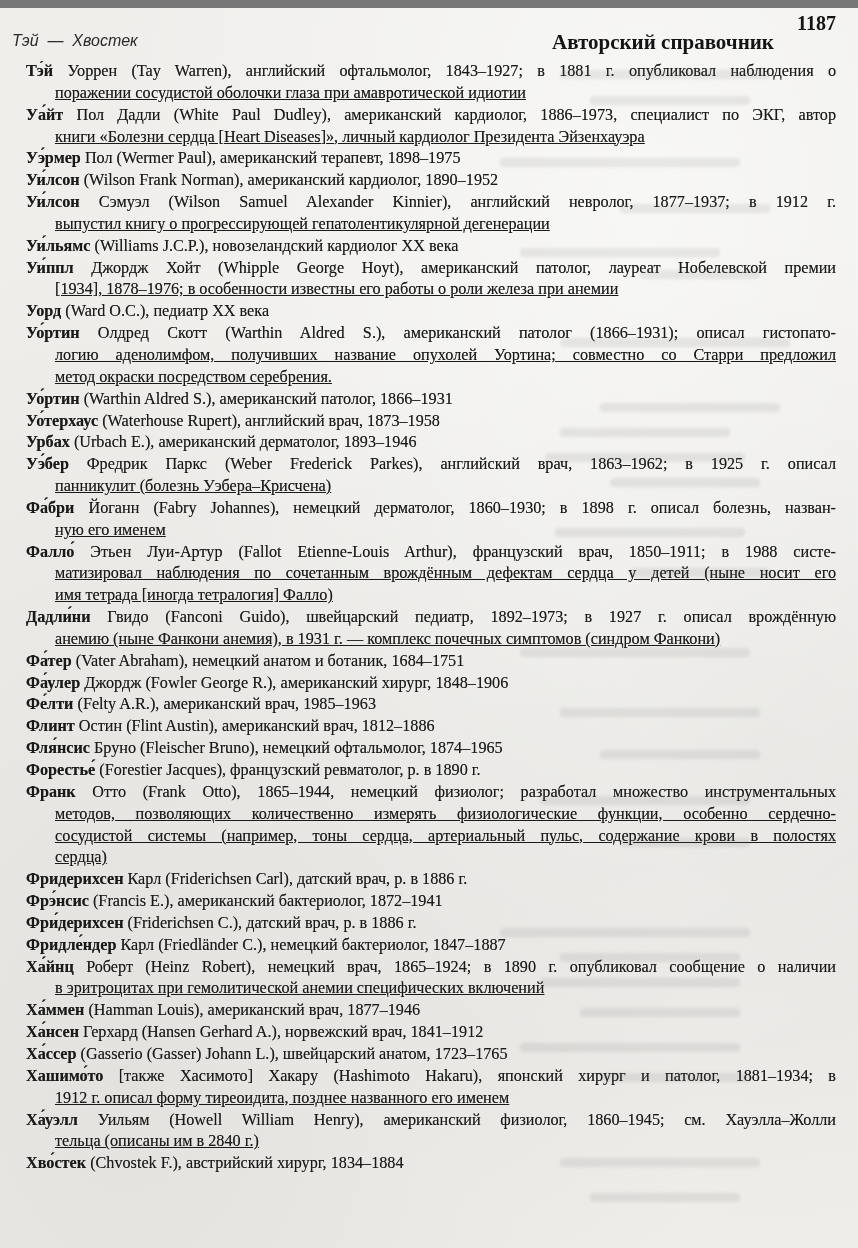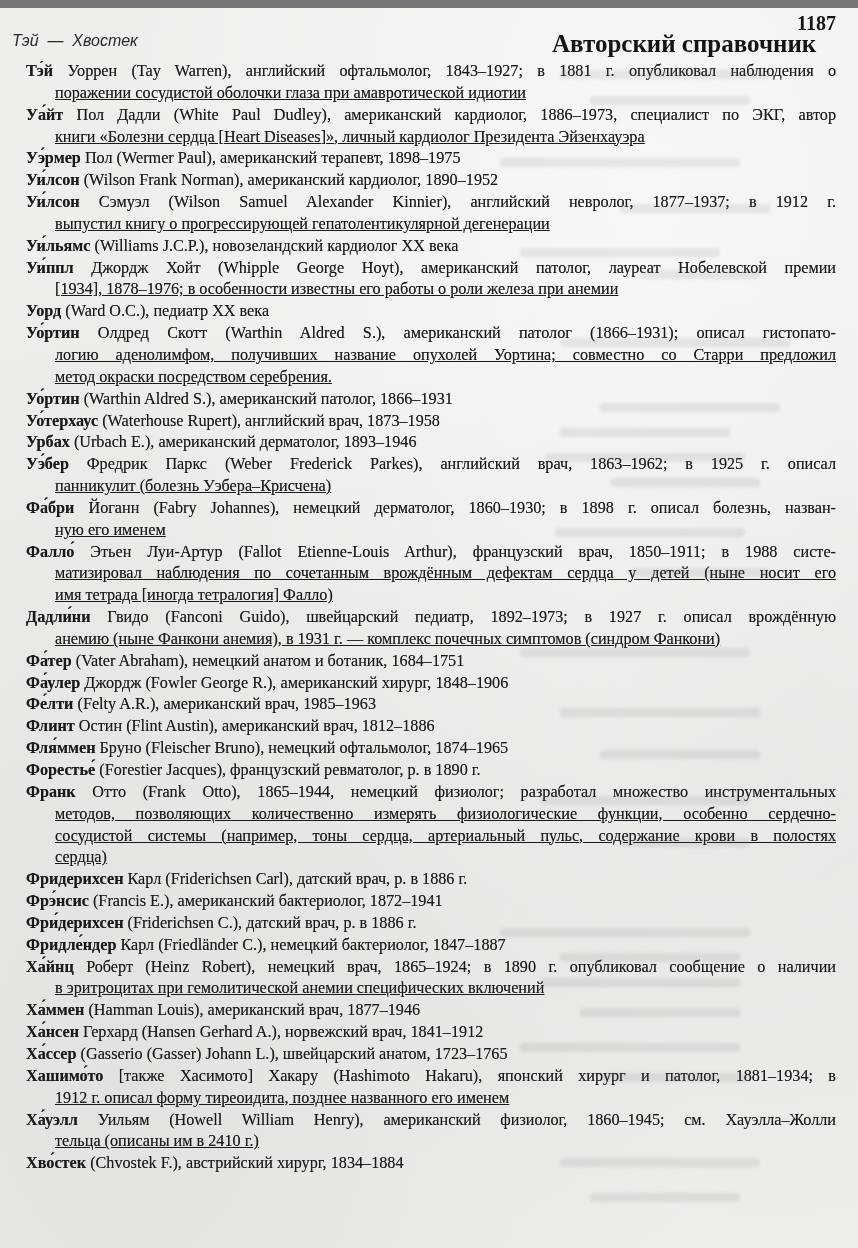--- a/index.html
+++ b/index.html
@@ -18,21 +18,21 @@
   }
   
   .rh-left {
     position:absolute; left:12px; top:24px;
     font-family:"Liberation Sans", sans-serif;
     font-style:italic; font-size:16px; color:#2a2a2a;
     white-space:pre;
   }
   .rh-center {
     position:absolute; left:552px; top:22px;
-    font-size:25px; font-weight:bold; color:#141414;
+    font-size:21px; font-weight:bold; color:#141414;
   }
   .rh-right {
     position:absolute; right:22px; top:4px;
     font-size:20px; font-weight:bold; color:#141414;
   }
   
   .entries {
     position:absolute; top:53px; left:26px; width:810px; height:1175px;
     overflow:hidden;
     font-size:16.2px; line-height:21.85px;
@@ -125,21 +125,21 @@
       <p class="entry">
         <span class="ln first last"><b class="headword">Фа́улер</b> Джордж (Fowler George R.), американский хирург, 1848–1906</span>
       </p>
       <p class="entry">
         <span class="ln first last"><b class="headword">Фе́лти</b> (Felty A.R.), американский врач, 1985–1963</span>
       </p>
       <p class="entry">
         <span class="ln first last"><b class="headword">Флинт</b> Остин (Flint Austin), американский врач, 1812–1886</span>
       </p>
       <p class="entry">
-        <span class="ln first last"><b class="headword">Фля́ммен</b> Бруно (Fleischer Bruno), немецкий офтальмолог, 1874–1965</span>
+        <span class="ln first last"><b class="headword">Фля́нсис</b> Бруно (Fleischer Bruno), немецкий офтальмолог, 1874–1965</span>
       </p>
       <p class="entry">
         <span class="ln first last"><b class="headword">Форестье́</b> (Forestier Jacques), французский ревматолог, р. в 1890 г.</span>
       </p>
       <p class="entry">
         <span class="ln first"><b class="headword">Франк</b> Отто (Frank Otto), 1865–1944, немецкий физиолог; разработал множество инструментальных</span>
         <span class="ln">методов, позволяющих количественно измерять физиологические функции, особенно сердечно-</span>
         <span class="ln">сосудистой системы (например, тоны сердца, артериальный пульс, содержание крови в полостях</span>
         <span class="ln last">сердца)</span>
       </p>
@@ -167,21 +167,21 @@
       </p>
       <p class="entry">
         <span class="ln first last"><b class="headword">Ха́ссер</b> (Gasserio (Gasser) Johann L.), швейцарский анатом, 1723–1765</span>
       </p>
       <p class="entry">
         <span class="ln first"><b class="headword">Хашимо́то</b> [также Хасимото] Хакару (Hashimoto Hakaru), японский хирург и патолог, 1881–1934; в</span>
         <span class="ln last">1912 г. описал форму тиреоидита, позднее названного его именем</span>
       </p>
       <p class="entry">
         <span class="ln first"><b class="headword">Ха́уэлл</b> Уильям (Howell William Henry), американский физиолог, 1860–1945; см. Хауэлла–Жолли</span>
-        <span class="ln last">тельца (описаны им в 2410 г.)</span>
+        <span class="ln last">тельца (описаны им в 2840 г.)</span>
       </p>
       <p class="entry">
         <span class="ln first last"><b class="headword">Хво́стек</b> (Chvostek F.), австрийский хирург, 1834–1884</span>
       </p>
     </main>
 <div class="bleed" style="left: 560px; top: 62px; width: 210px;"></div>
     <div class="bleed" style="left: 590px; top: 88px; width: 160px;"></div>
     <div class="bleed" style="left: 500px; top: 150px; width: 240px;"></div>
     <div class="bleed" style="left: 620px; top: 196px; width: 150px;"></div>
     <div class="bleed" style="left: 520px; top: 240px; width: 200px;"></div>

